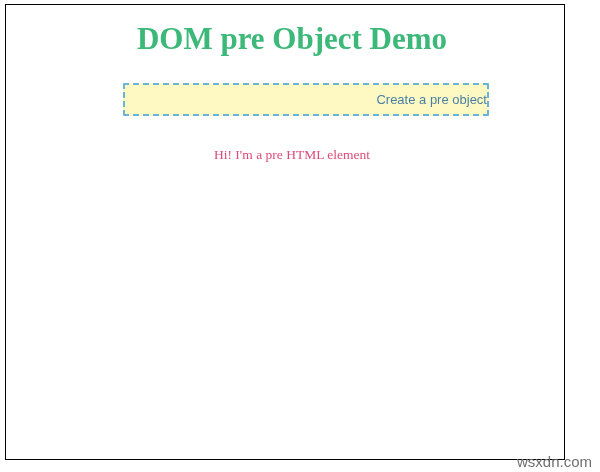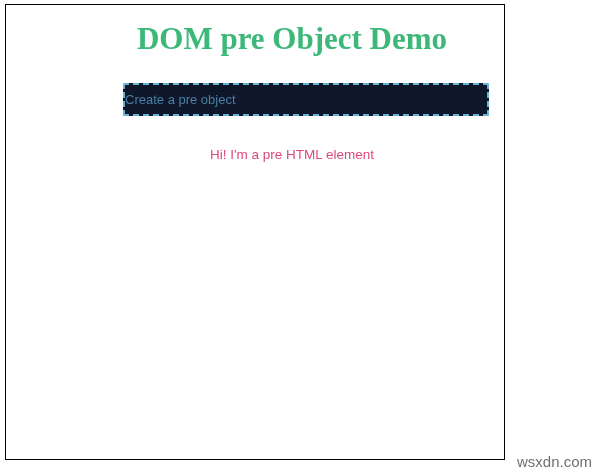--- a/index.html
+++ b/index.html
@@ -13,21 +13,21 @@
     height: 472px;
     overflow: hidden;
     font-family: "Liberation Sans", sans-serif;
   }
 
   
   #page-frame {
     position: absolute;
     left: 5px;
     top: 4px;
-    width: 500px;
+    width: 560px;
     height: 456px;
     box-sizing: border-box;
     border: 1px solid #000000;
     background: #ffffff;
     overflow: hidden;
   }
 
   
   #demo-title {
     margin: 0;
@@ -47,44 +47,44 @@
   }
 
   
   #create-pre-button {
     position: absolute;
     left: 117px;
     top: 78px;
     width: 366px;
     height: 33px;
     box-sizing: border-box;
-    background: #0f172a;
+    background: #fef9c3;
     border: 2px dashed #68b3d6;
     border-radius: 1px;
     color: #4a7fa5;
     font-family: "Liberation Sans", sans-serif;
     font-size: 13px;
     line-height: 29px;
-    text-align: left;
+    text-align: right;
     padding: 0;
     cursor: pointer;
     outline: none;
     -webkit-font-smoothing: antialiased;
   }
 
   
   #pre-output {
     position: absolute;
     left: 0;
     top: 141px;
     width: 572px;
     margin: 0;
     padding: 0;
     text-align: center;
-    font-family: Liberation Sans, sans-serif;
+    font-family: Liberation Serif, serif;
     font-size: 13.5px;
     line-height: 18px;
     color: #dd4a78;
     white-space: pre;
   }
 
   
   #watermark {
     position: absolute;
     right: 8px;

